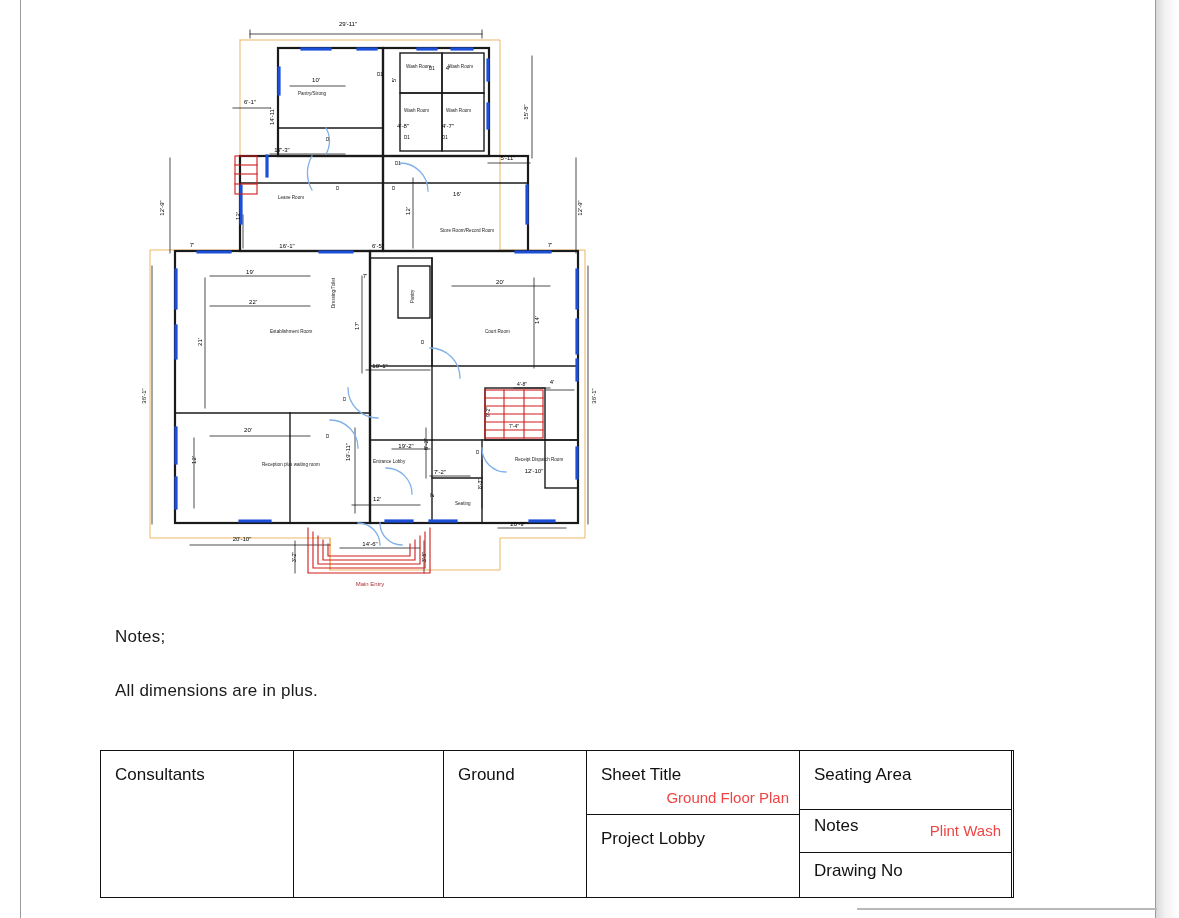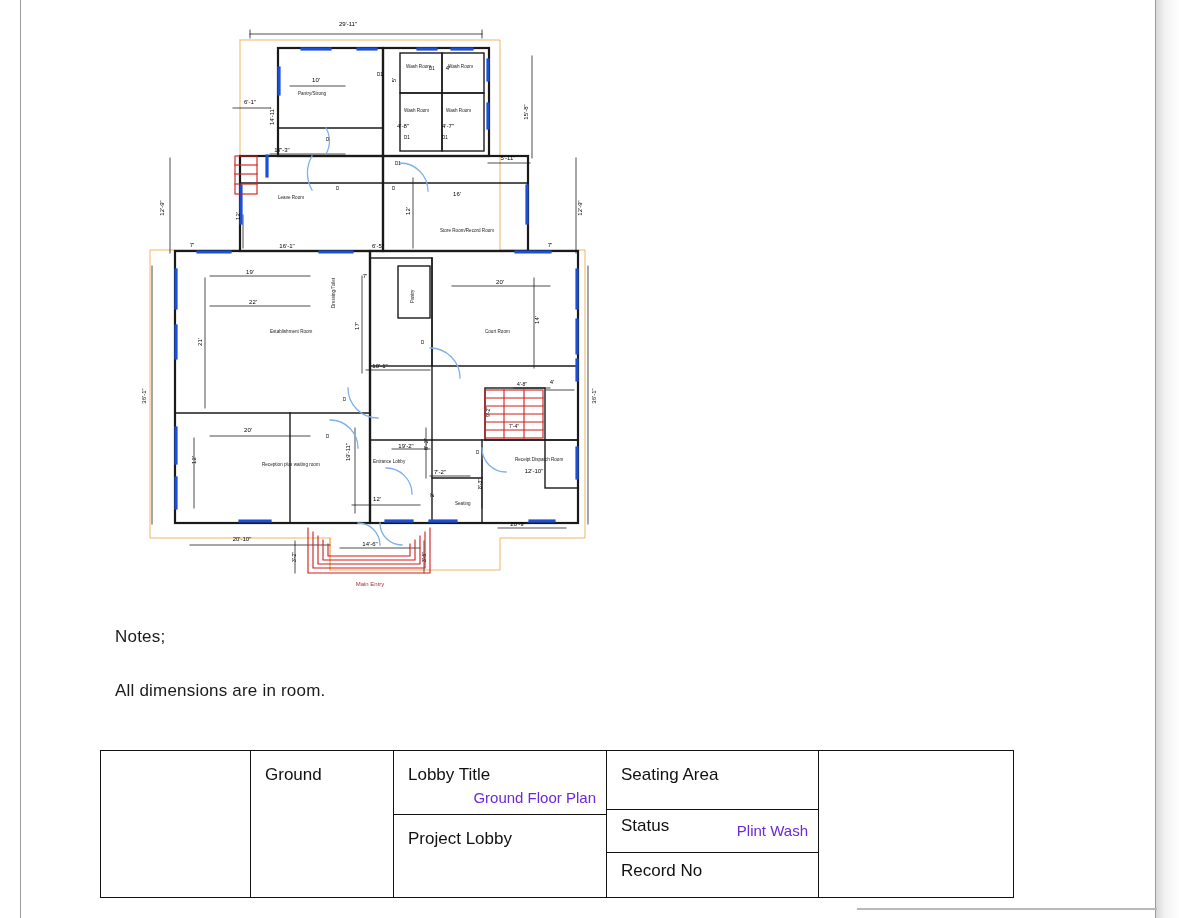--- a/index.html
+++ b/index.html
@@ -21,21 +21,21 @@
 
   
   #titleblock{position:absolute;left:100px;top:750px;width:914px;height:148px;border:1.5px solid #111;box-sizing:border-box;display:flex;}
   #titleblock .cell{border-right:1.5px solid #111;box-sizing:border-box;position:relative;}
   #tb-consultants{width:193px;}
   #tb-blank1{width:150px;}
   #tb-client{width:143px;}
   #tb-sheet{width:213px;display:flex;flex-direction:column;}
   #tb-area{width:212px;border-right:none;display:flex;flex-direction:column;}
   .tb-label{font-size:17px;padding:14px 0 0 14px;color:#111;}
-  .tb-sub{font-size:15px;text-align:right;padding:4px 10px 0 0;color:#6d28d9;}
+  .tb-sub{font-size:15px;text-align:right;padding:4px 10px 0 0;color:#ef4444;}
   #sheet-top{height:63px;border-bottom:1.5px solid #111;}
   #sheet-bottom{height:auto;flex:1;}
   #area-top{height:58px;border-bottom:1.5px solid #111;}
   #area-mid{height:42px;border-bottom:1.5px solid #111;}
   #area-bot{flex:1;}
 </style>
 </head>
 <body>
 
 <div id="sheet">
@@ -278,50 +278,53 @@
           <text x="240" y="538" text-anchor="middle">14'-6"</text>
           <text x="166" y="549" text-anchor="middle" transform="rotate(-90 166 549)" font-size="5">3'-2"</text>
           <text x="296" y="549" text-anchor="middle" transform="rotate(-90 296 549)" font-size="5">3'-5"</text>
           <text x="240" y="578" text-anchor="middle" font-size="6" fill="#a33">Main Entry</text>
         </g>
       </g>
     </svg>
   </div>
 
   <div class="notes" id="note-title">Notes;</div>
-  <div class="notes" id="note-line1">All dimensions are in room.</div>
+  <div class="notes" id="note-line1">All dimensions are in plus.</div>
 
   <div id="titleblock">
 
+    <div class="cell" id="tb-consultants">
+      <div class="tb-label">Consultants</div>
+    </div>
 
     <div class="cell" id="tb-blank1">
       <div class="tb-label"></div>
     </div>
 
     <div class="cell" id="tb-client">
       <div class="tb-label">Ground</div>
     </div>
 
     <div class="cell" id="tb-sheet">
       <div id="sheet-top">
-        <div class="tb-label">Lobby Title</div>
+        <div class="tb-label">Sheet Title</div>
         <div class="tb-sub">Ground Floor Plan</div>
       </div>
       <div id="sheet-bottom">
         <div class="tb-label">Project Lobby</div>
       </div>
     </div>
 
     <div class="cell" id="tb-area">
       <div id="area-top">
         <div class="tb-label">Seating Area</div>
       </div>
       <div id="area-mid">
-        <div class="tb-label" style="padding-top:6px">Status</div>
+        <div class="tb-label" style="padding-top:6px">Notes</div>
         <div class="tb-sub" style="margin-top:-18px">Plint Wash</div>
       </div>
       <div id="area-bot">
-        <div class="tb-label" style="padding-top:8px">Record No</div>
+        <div class="tb-label" style="padding-top:8px">Drawing No</div>
       </div>
     </div>
 
   </div>
 </div>
 
 </body></html>

